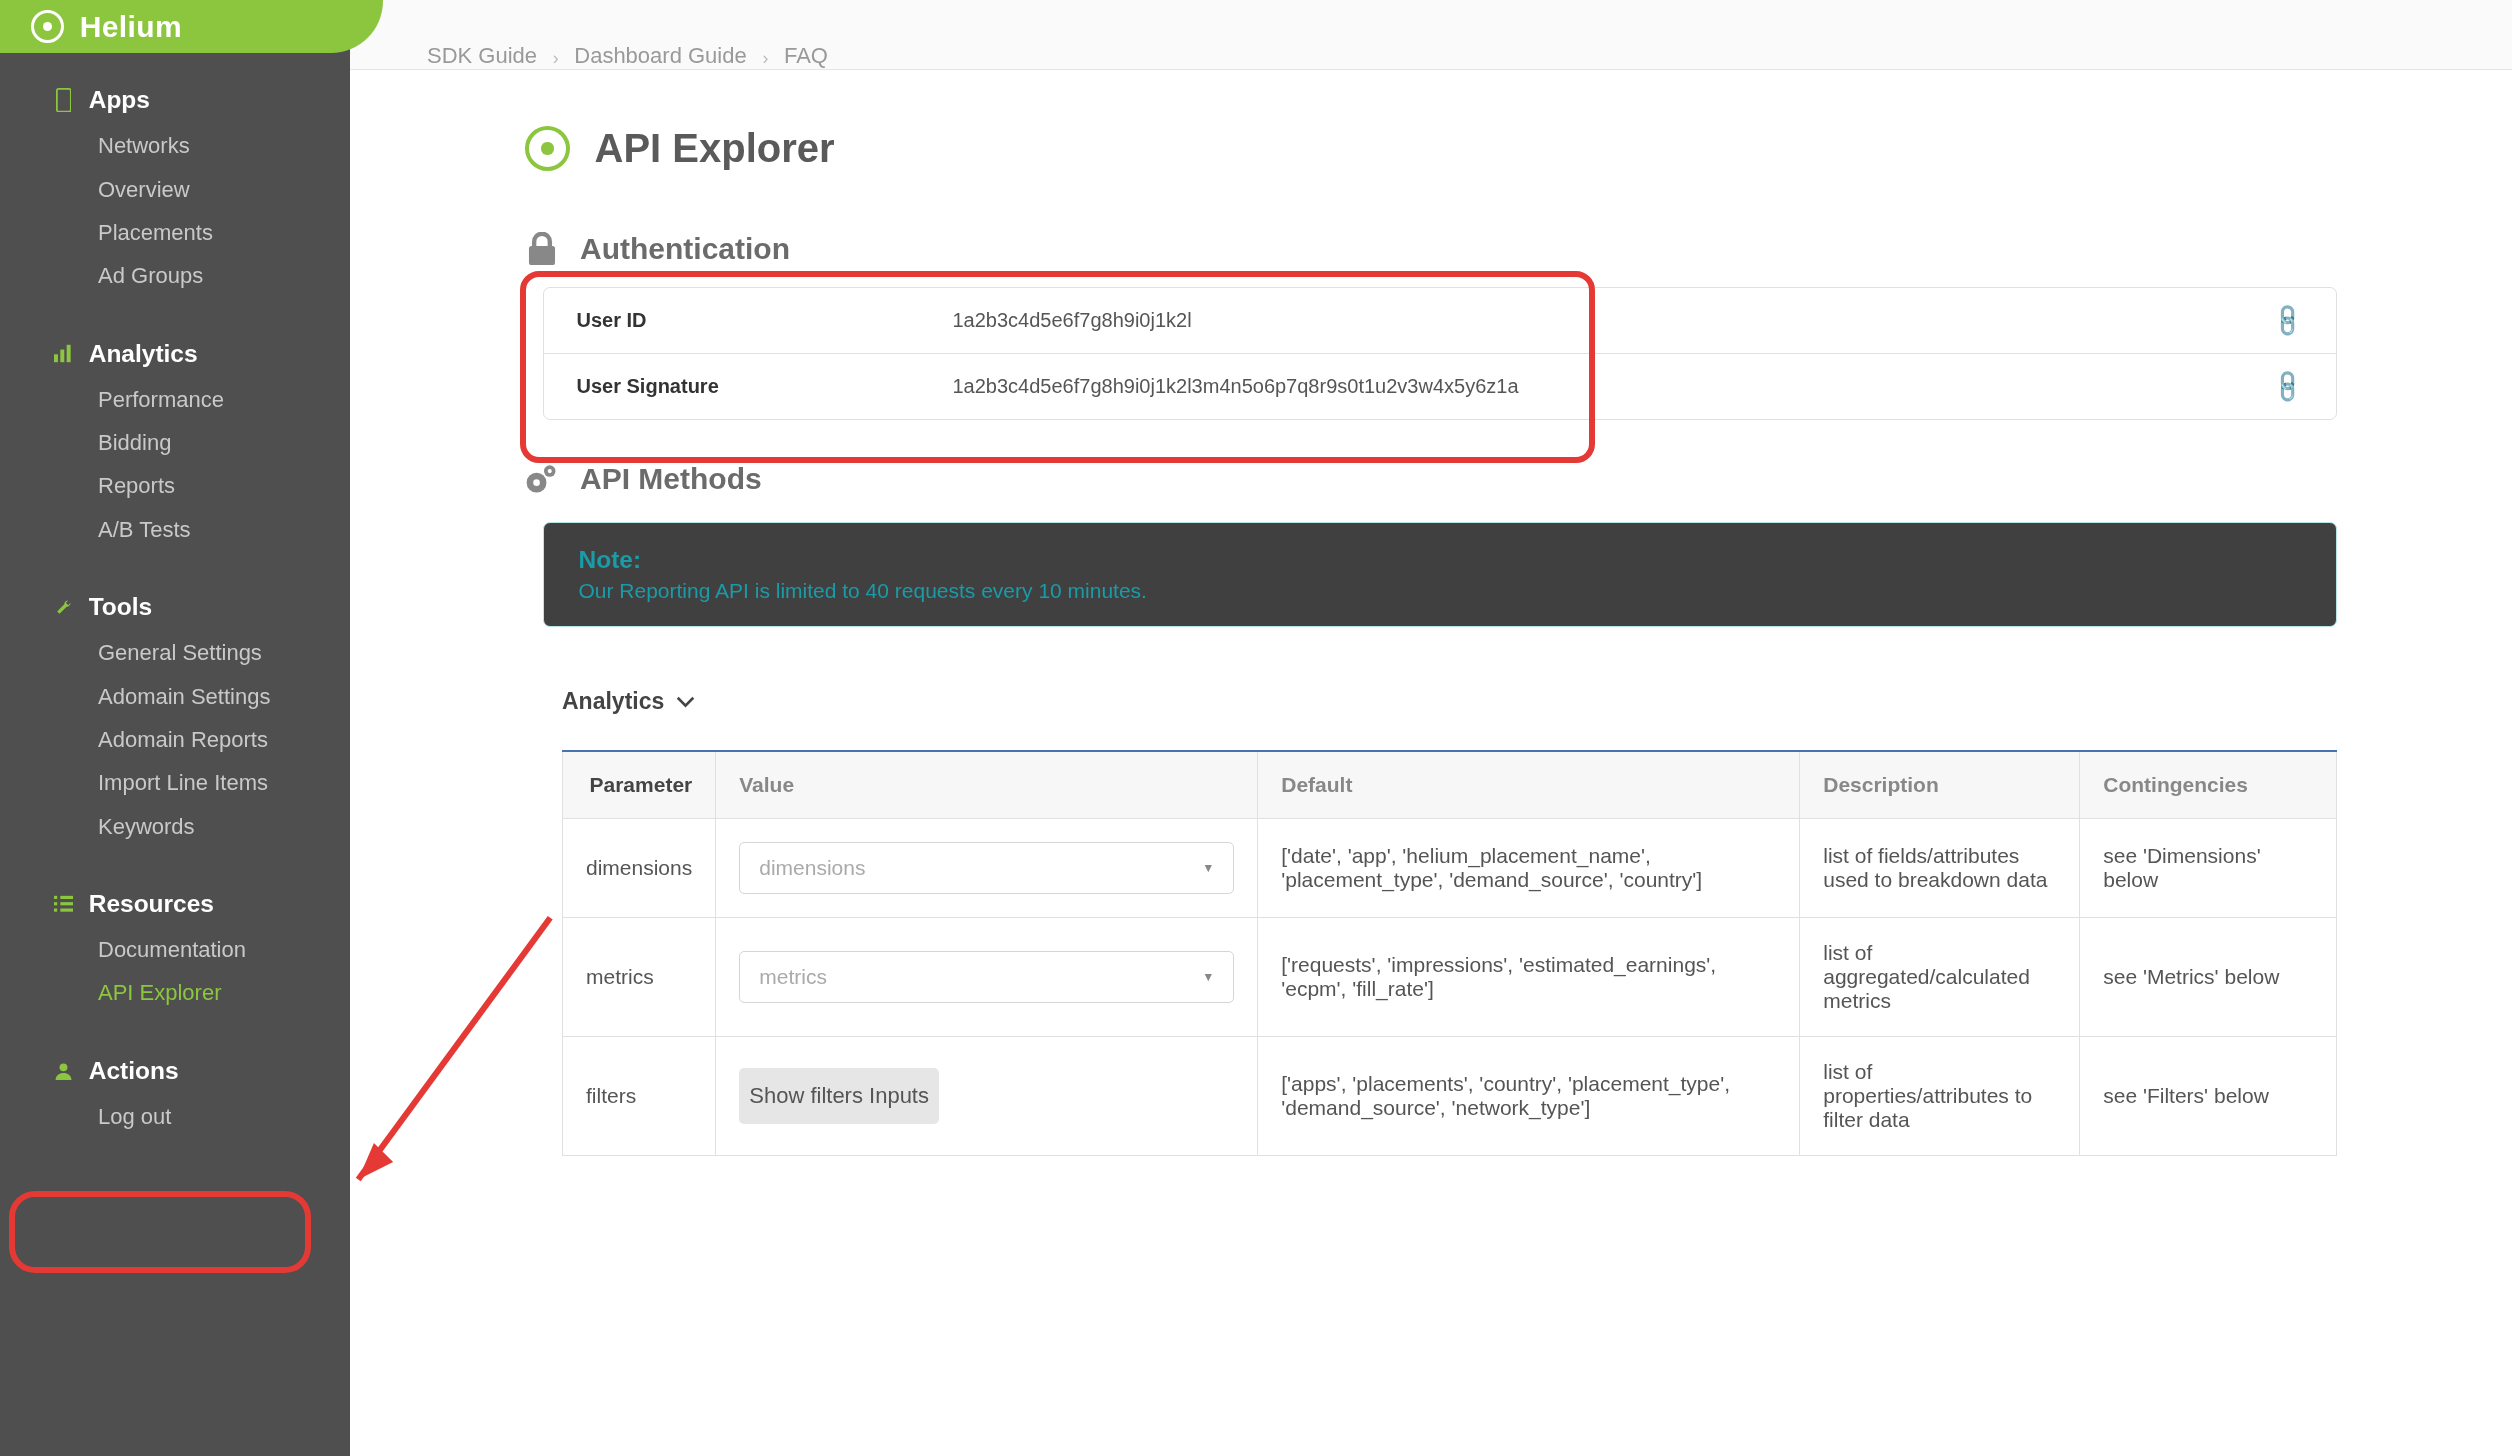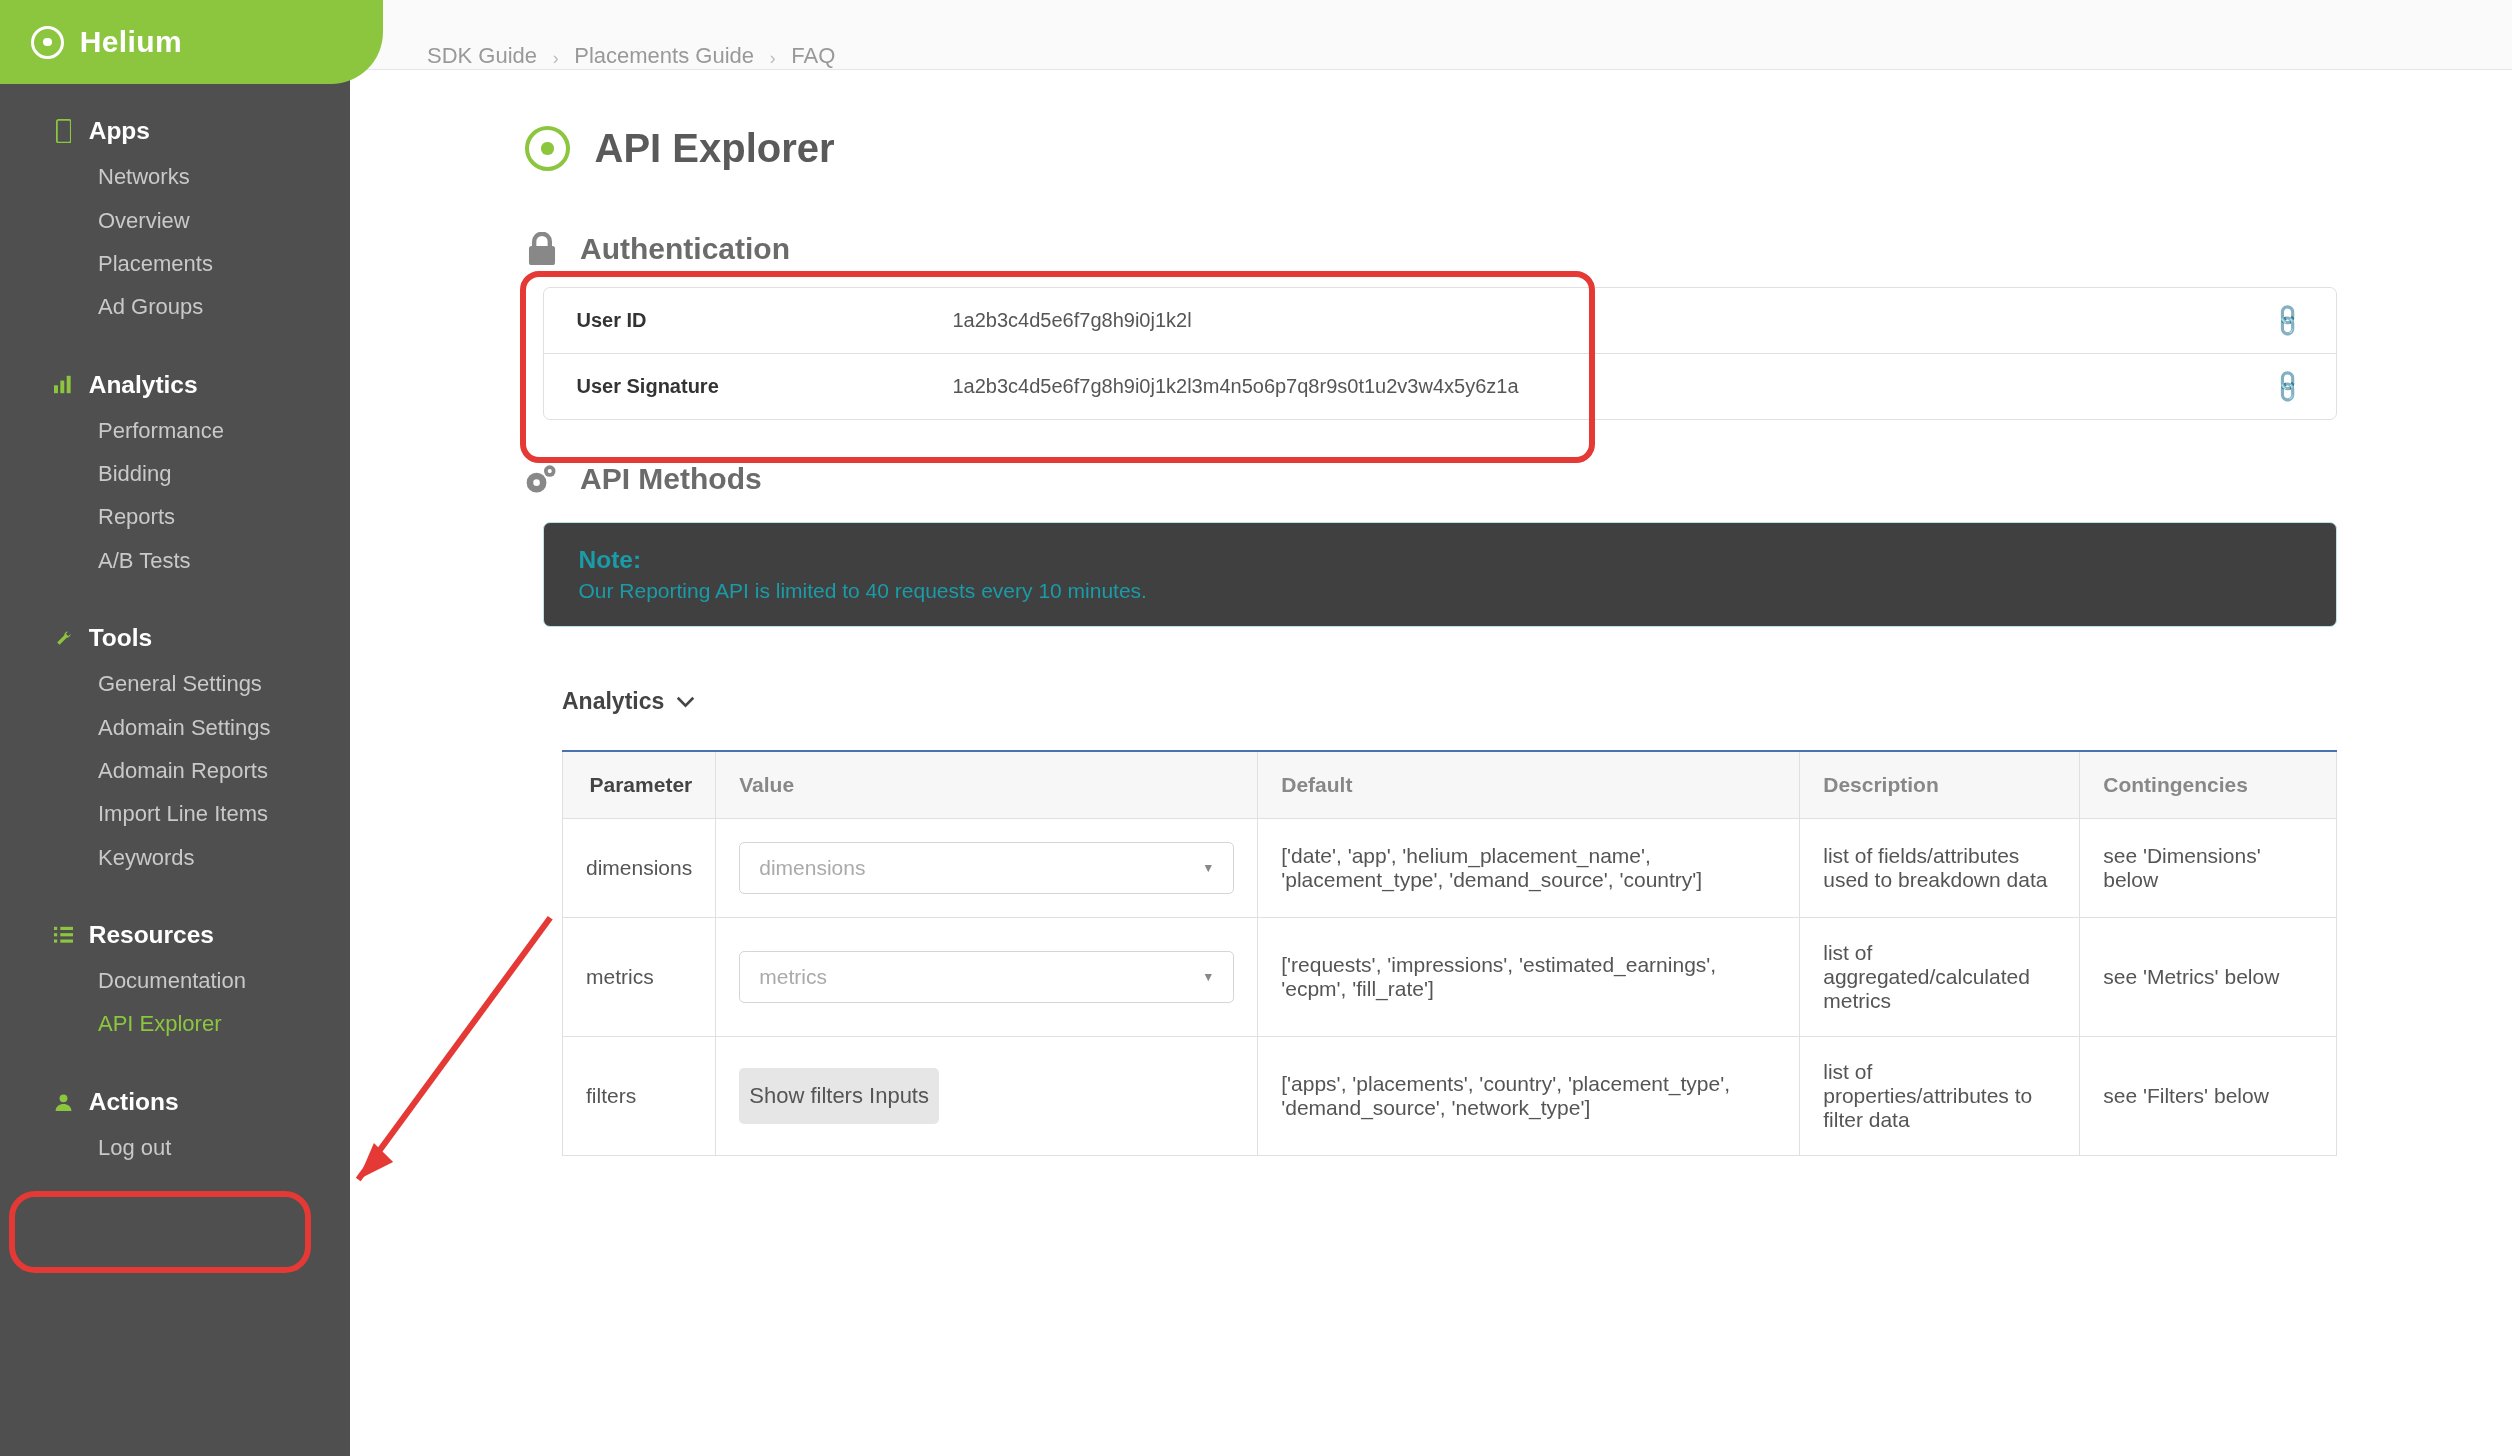--- a/index.html
+++ b/index.html
@@ -2,21 +2,21 @@
 <html style="font-size:14px"><head>
 <meta charset="utf-8">
 <style>
 * { margin: 0; padding: 0; box-sizing: border-box; }
 body { font-family: -apple-system, BlinkMacSystemFont, "Segoe UI", Helvetica, Arial, sans-serif; background: #fff; color: #333; width: 2512px; height: 1456px; overflow: hidden; position: relative; }
 .app { display: flex; height: 100%; }
 
 
 .sidebar { width: 350px; background: #4f4f4f; color: #fff; flex-shrink: 0; display: flex; flex-direction: column; }
 .brand-wrap { position: relative; }
-.brand { background: #8cc63f; height: 84px; display: flex; align-items: center; padding-left: 31px; gap: 15.7px; border-bottom-right-radius: 52px; width: 383px; position: relative; z-index: 10; }
+.brand { background: #8cc63f; height: 53px; display: flex; align-items: center; padding-left: 31px; gap: 15.7px; border-bottom-right-radius: 52px; width: 383px; position: relative; z-index: 10; }
 .brand-logo { width: 33px; height: 33px; border: 3.5px solid #fff; border-radius: 50%; position: relative; display:flex; align-items:center; justify-content:center;}
 .brand-logo::after{content:""; width:8.7px; height:8.7px; background:#fff; border-radius:50%;}
 .brand-name { font-size: 30px; font-weight: 600; color: #fff; letter-spacing: 0.4px; }
 .nav { padding: 26px 0; }
 .nav-group { margin-bottom: 31px; }
 .nav-head { display: flex; align-items: center; gap: 15.7px; padding: 7px 54px; font-size: 24.5px; font-weight: 600; color: #fff; }
 .nav-head .icon { width: 19px; height: 19px; display:flex; align-items:center; justify-content:center; color:#8cc63f; }
 .nav-sub { list-style: none; padding: 3.5px 0; }
 .nav-sub li { padding: 8.7px 54px 8.7px 98px; font-size: 22px; color: #c9c9c9; cursor: pointer; }
 .nav-sub li.active { color: #8cc63f; font-weight: 500; }
@@ -173,21 +173,21 @@
           <li>Log out</li>
         </ul>
       </div>
     </div>
   </div>
 
   <div class="main">
     <div class="topbar">
       <a>SDK Guide</a>
       <span class="sep">›</span>
-      <a>Placements Guide</a>
+      <a>Dashboard Guide</a>
       <span class="sep">›</span>
       <a>FAQ</a>
     </div>
 
     <div class="content">
       <div class="page-title-row">
         <span class="logo-ico"></span>
         <h1 class="page-title">API Explorer</h1>
       </div>
 

